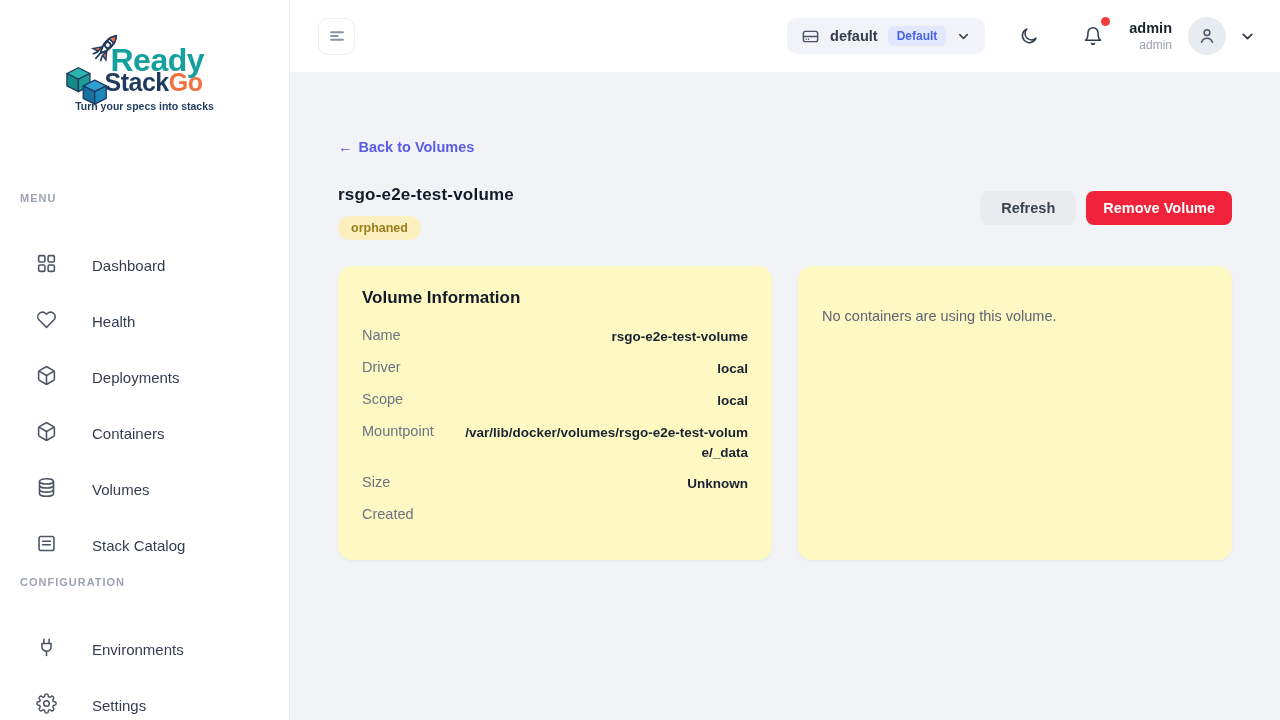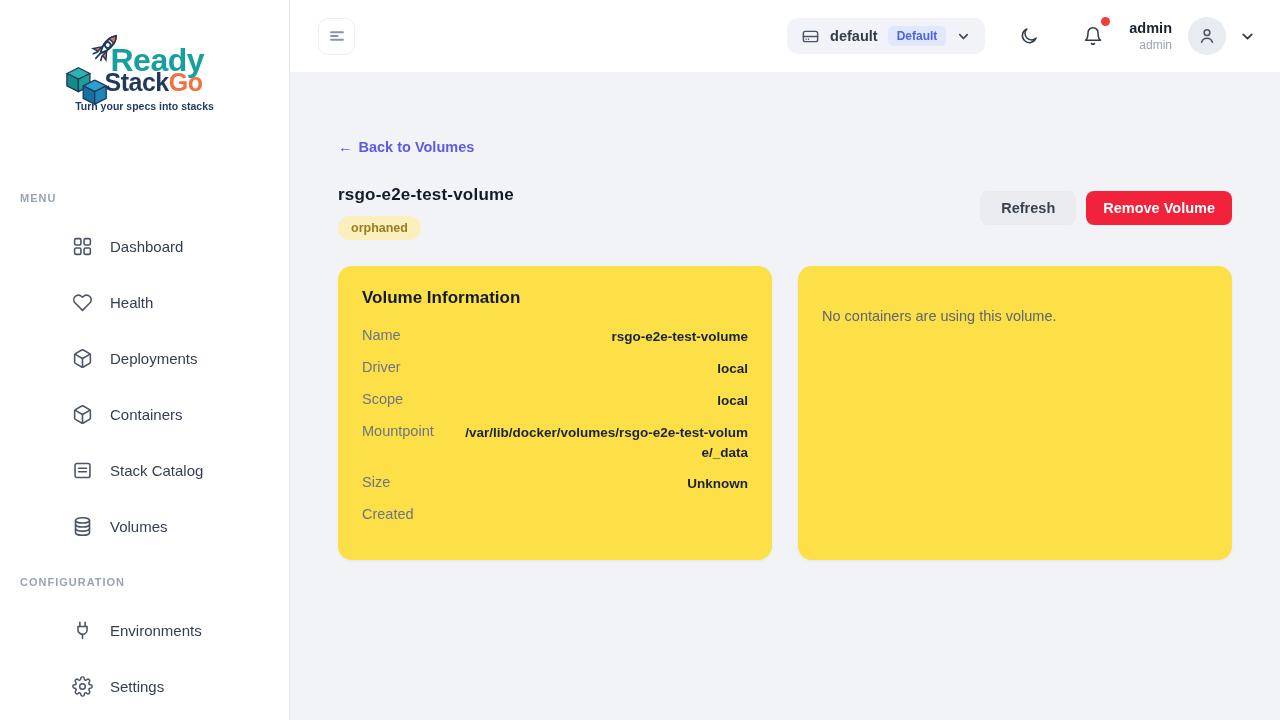--- a/index.html
+++ b/index.html
@@ -23,22 +23,22 @@
   .logo-line2 { position:absolute; left:40px; top:34px; font-size:25px; font-weight:bold; letter-spacing:-0.5px; color:#1f3a5e; }
   .logo-line2 .go { color:#f2713f; }
   .logo-tagline { position:absolute; left:0; top:66px; width:160px; text-align:center; font-size:10.5px; font-weight:bold; color:#1f3a5e; }
 
   .section-label {
     margin:72px 0 14px 20px; font-size:11px; font-weight:bold;
     letter-spacing:1px; color:#9aa3b1;
   }
   .section-label.second { margin-top:22px; }
   .nav-item {
-    height:56px; display:flex; align-items:center; gap:17px;
-    padding-left:36px; cursor:pointer;margin-left:36px;
+    height:56px; display:flex; align-items:flex-end; gap:35px;
+    padding-left:36px; cursor:pointer;
   }
   .nav-item .nav-icon { width:21px; height:21px; color:#4b5465; }
   .nav-item .nav-label { font-size:15px; font-weight:500; color:#333e52; }
 
   
   .header {
     margin-left:290px; height:72px; background:#ffffff;
     display:flex; align-items:center; justify-content:space-between;
     padding:0 24px 0 28px;
     gap:9px;
@@ -86,21 +86,21 @@
     display:inline-block; margin-top:11px; background:#fbf0bd; color:#9c7d1e;
     font-size:12.5px; font-weight:bold; padding:5px 13px; border-radius:12px;
   }
   .head-actions { display:flex; gap:10px; margin-top:6px; align-items:flex-start; }
   .btn { border:none; border-radius:8px; font-family:inherit; font-size:14.5px; font-weight:bold; cursor:pointer; }
   .btn-refresh { background:#e9ebee; color:#39414f; padding:9px 21px; }
   .btn-remove  { background:#f1233b; color:#ffffff; padding:9px 17px; }
 
   .cards { display:flex; gap:26px; margin-top:26px; }
   .card {
-    flex:1; background:#fde047; border-radius:14px; padding:22px 24px;
+    flex:1; background:#fef9c3; border-radius:14px; padding:22px 24px;
     box-shadow:0 1px 3px rgba(20,30,50,0.05); min-height:291px;
   }
   .card-title { font-size:17px; font-weight:bold; color:#131b29; }
   .info-rows { margin-top:19px; }
   .info-row { display:flex; justify-content:space-between; align-items:flex-start; margin-bottom:11px; min-height:21px; }
   .info-label { font-size:14.5px; color:#6c7484; }
   .info-value {
     font-size:13.5px; font-weight:bold; color:#1a2332; text-align:right;
     max-width:288px; word-break:break-all; line-height:20px;
   }
@@ -176,40 +176,40 @@
           <path d="M21 16V8a1.8 1.8 0 0 0-.9-1.56l-7.2-4.1a1.8 1.8 0 0 0-1.8 0l-7.2 4.1A1.8 1.8 0 0 0 3 8v8a1.8 1.8 0 0 0 .9 1.56l7.2 4.1a1.8 1.8 0 0 0 1.8 0l7.2-4.1A1.8 1.8 0 0 0 21 16z"></path>
           <path d="M3.3 7l8.7 5 8.7-5"></path>
           <path d="M12 22V12"></path>
         </svg>
     </span>
     <span class="nav-label">Containers</span>
   </div>
 
   <div class="nav-item">
     <span class="nav-icon">
-      <svg width="21" height="21" viewBox="0 0 24 24" fill="none" stroke="currentColor" stroke-width="1.8" stroke-linecap="round">
-          <rect x="3.5" y="4" width="17" height="16" rx="2"></rect>
-          <path d="M7.5 9.5h9M7.5 13.5h9"></path>
-        </svg>
-    </span>
-    <span class="nav-label">Stack Catalog</span>
-  </div>
-
-  <div class="nav-item">
-    <span class="nav-icon">
       <svg width="21" height="21" viewBox="0 0 24 24" fill="none" stroke="currentColor" stroke-width="1.8">
           <ellipse cx="12" cy="5" rx="8" ry="3"></ellipse>
           <path d="M4 5v4.6c0 1.66 3.58 3 8 3s8-1.34 8-3V5"></path>
           <path d="M4 9.6v4.7c0 1.66 3.58 3 8 3s8-1.34 8-3V9.6"></path>
           <path d="M4 14.3V19c0 1.66 3.58 3 8 3s8-1.34 8-3v-4.7"></path>
         </svg>
     </span>
     <span class="nav-label">Volumes</span>
   </div>
 
+  <div class="nav-item">
+    <span class="nav-icon">
+      <svg width="21" height="21" viewBox="0 0 24 24" fill="none" stroke="currentColor" stroke-width="1.8" stroke-linecap="round">
+          <rect x="3.5" y="4" width="17" height="16" rx="2"></rect>
+          <path d="M7.5 9.5h9M7.5 13.5h9"></path>
+        </svg>
+    </span>
+    <span class="nav-label">Stack Catalog</span>
+  </div>
+
   <div class="section-label second">CONFIGURATION</div>
 
   <div class="nav-item">
     <span class="nav-icon">
       <svg width="21" height="21" viewBox="0 0 24 24" fill="none" stroke="currentColor" stroke-width="1.8" stroke-linecap="round" stroke-linejoin="round">
           <path d="M9 2.5v5M15 2.5v5"></path>
           <path d="M6.8 7.5h10.4v3.6a5.2 5.2 0 0 1-10.4 0V7.5z"></path>
           <path d="M12 16.5v4.5"></path>
         </svg>
     </span>

